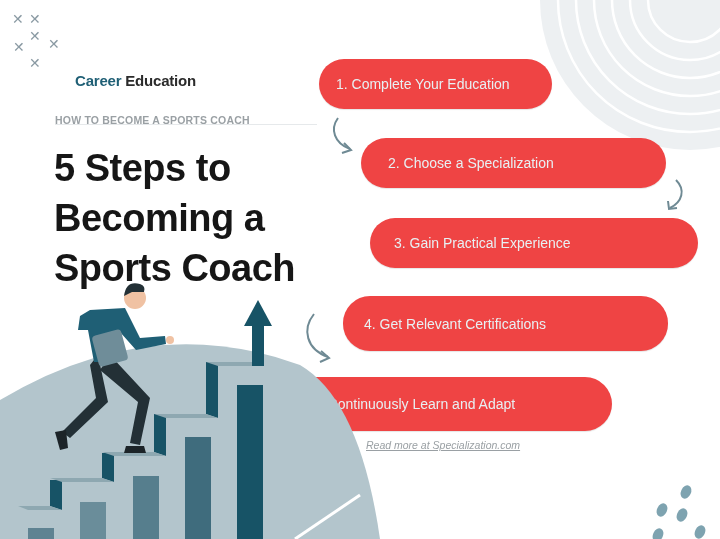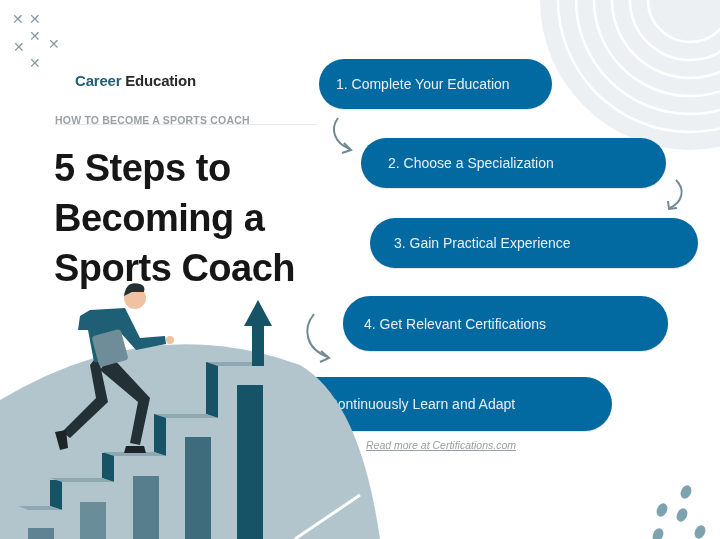--- a/index.html
+++ b/index.html
@@ -23,21 +23,21 @@
   .divider { position: absolute; left: 55px; top: 124px; width: 262px; height: 1px; background: #e6e9eb; }
 
   .title {
     position: absolute; left: 54px; top: 143px; width: 300px;
     font-size: 38px; font-weight: bold; color: #161616; line-height: 50px; letter-spacing: -0.5px;
   }
 
   
   .step {
     position: absolute; height: 50px; border-radius: 25px;
-    background: #0369a1; color: #e8f0f3;
+    background: #ef4444; color: #e8f0f3;
     font-size: 14px; display: flex; align-items: center;
     box-shadow: 0 1px 1px rgba(0,0,0,0.1);
   }
   .step span { padding-left: 17px; }
 
   .arrow-svg { position: absolute; }
 
   .readmore {
     position: absolute; left: 366px; top: 439px;
     font-size: 10.5px; font-style: italic; color: #9aa0a4; text-decoration: underline;
@@ -105,21 +105,21 @@
 </svg>
 <svg class="arrow-svg" style="left:664px;top:178px;" width="24" height="36" viewBox="0 0 24 36">
   <path d="M12 2 C22 12, 18 24, 6 30" fill="none" stroke="#6f8a94" stroke-width="2"></path>
   <path d="M4 23 L5 31 L13 30" fill="none" stroke="#6f8a94" stroke-width="2"></path>
 </svg>
 <svg class="arrow-svg" style="left:302px;top:311px;" width="32" height="54" viewBox="0 0 32 54">
   <path d="M12 3 C0 18, 4 38, 26 46" fill="none" stroke="#6f8a94" stroke-width="2"></path>
   <path d="M19 40 L27 47 L18 51" fill="none" stroke="#6f8a94" stroke-width="2"></path>
 </svg>
 
-<a class="readmore">Read more at Certifications.com</a>
+<a class="readmore">Read more at Specialization.com</a>
 
 <svg class="illus" viewBox="0 0 380 269">
 
   <path d="M0 130 Q150 40 300 95 Q360 130 380 269 L0 269 Z" fill="#b3c5cc"></path>
 
   <path d="M295 269 L360 225" stroke="#ffffff" stroke-width="3"></path>
 
   <rect x="28" y="258" width="26" height="11" fill="#5f8392"></rect>
   <rect x="80" y="232" width="26" height="37" fill="#6a8d9a"></rect>
   <rect x="133" y="206" width="26" height="63" fill="#567e8d"></rect>

